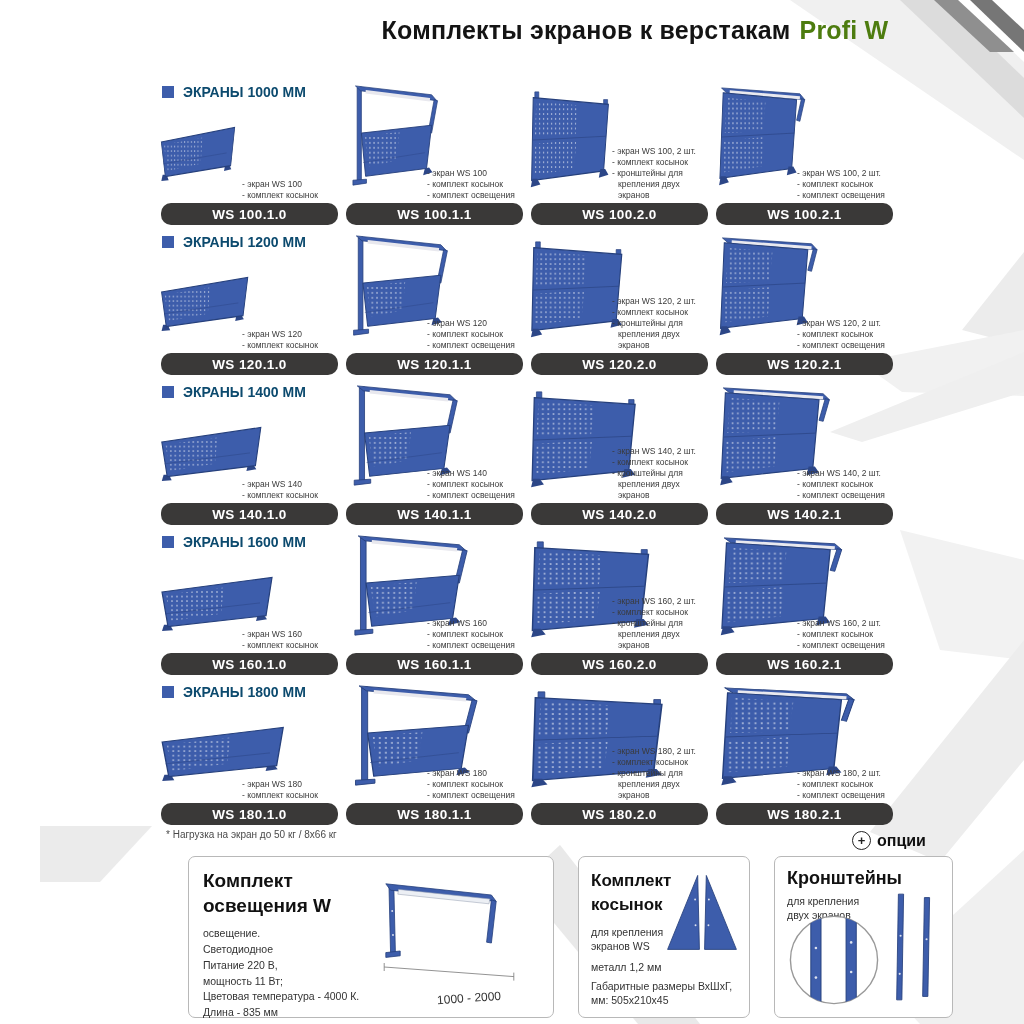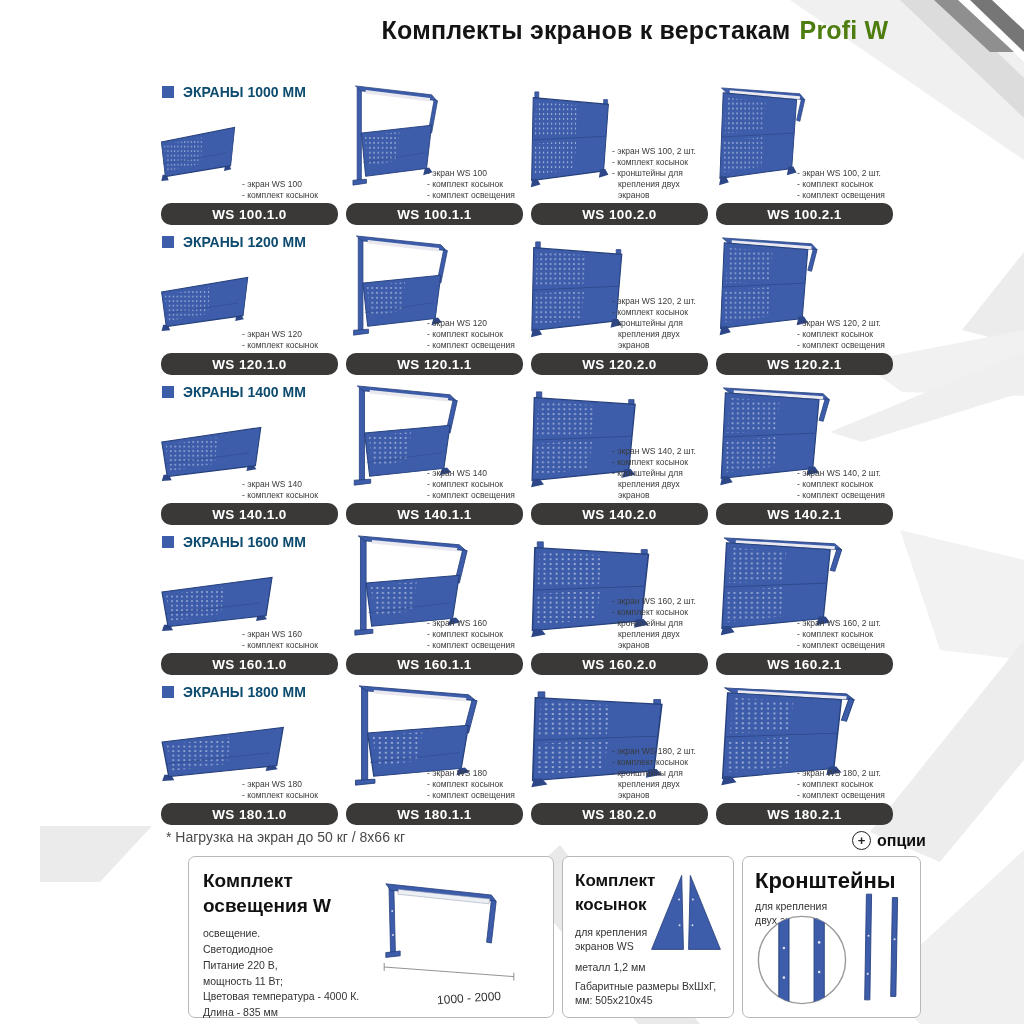--- a/index.html
+++ b/index.html
@@ -32,41 +32,41 @@
   .img.double{left:0;top:10px;height:108px;}
   .img.double-light{left:0;top:4px;height:112px;}
   .features{position:absolute;right:0;bottom:27px;width:97px;z-index:2;}
   .feat{font-size:8.5px;line-height:1.3;color:#3a3a3a;padding-left:6px;text-indent:-6px;}
   .feat::before{content:"- ";}
   .code{position:absolute;left:1px;right:1px;bottom:3px;height:22px;background:#3a3938;
     border-radius:10px;color:#fff;font-weight:bold;font-size:13.5px;display:flex;
     align-items:center;justify-content:center;letter-spacing:.4px;z-index:2;}
 
   
-  .footnote{position:absolute;top:829px;left:166px;font-size:14px;color:#4a4a4a;text-align:right;}
+  .footnote{position:absolute;top:829px;left:166px;font-size:10px;color:#4a4a4a;text-align:right;}
   .options{position:absolute;top:831px;left:852px;display:flex;align-items:center;gap:6px;}
   .plus-circle{width:17px;height:17px;border:1.6px solid #222;border-radius:50%;
     display:flex;align-items:center;justify-content:center;font-size:13px;font-weight:bold;color:#222;line-height:1;}
   .options-label{font-weight:bold;font-size:16px;color:#111;}
 
   
-  .boxes{position:absolute;top:856px;left:160px;width:822px;height:162px;display:flex;gap:8px;padding-left:28px;}
+  .boxes{position:absolute;top:856px;left:160px;width:822px;height:162px;display:flex;gap:24px;padding-left:28px;}
   .box{position:relative;background:#fff;border:1px solid #b8b8b8;border-radius:7px;box-sizing:border-box;}
   .box1{width:366px;} .box2{width:172px;} .box3{width:179px;}
   .box-title{font-weight:bold;color:#111;}
   .box1 .box-title{font-size:19px;line-height:1.3;margin:12px 0 8px 14px;width:160px;}
   .box1 .specs{margin-left:14px;font-size:10.5px;line-height:1.5;color:#333;}
   .kit-svg{position:absolute;right:4px;top:6px;width:200px;height:128px;}
   .dim-label{position:absolute;right:52px;bottom:12px;font-size:12px;color:#333;transform:rotate(-4deg);}
   .box2 .box-title{font-size:17px;line-height:1.4;margin:12px 0 8px 12px;width:90px;}
   .box2 .sub{margin-left:12px;font-size:10.5px;line-height:1.35;color:#333;width:80px;}
   .box2 .material{margin:8px 0 0 12px;font-size:10.5px;color:#333;}
   .box2 .dims{position:absolute;left:12px;right:6px;bottom:9px;font-size:10.5px;line-height:1.4;color:#333;}
   .gussets-svg{position:absolute;right:4px;top:12px;width:86px;height:92px;}
-  .box3 .box-title{font-size:22px;margin:11px 0 5px 12px;}
+  .box3 .box-title{font-size:18px;margin:11px 0 5px 12px;}
   .box3 .sub{margin-left:12px;font-size:10.5px;line-height:1.35;color:#333;width:95px;}
   .circle-svg{position:absolute;left:8px;bottom:6px;width:102px;height:102px;}
   .bars-svg{position:absolute;right:12px;top:28px;width:52px;height:124px;}
 </style>
 </head>
 <body>
 
 <svg width="0" height="0" style="position:absolute" aria-hidden="true">
   <defs>
     <pattern id="dotsP" width="5" height="5" patternUnits="userSpaceOnUse">

